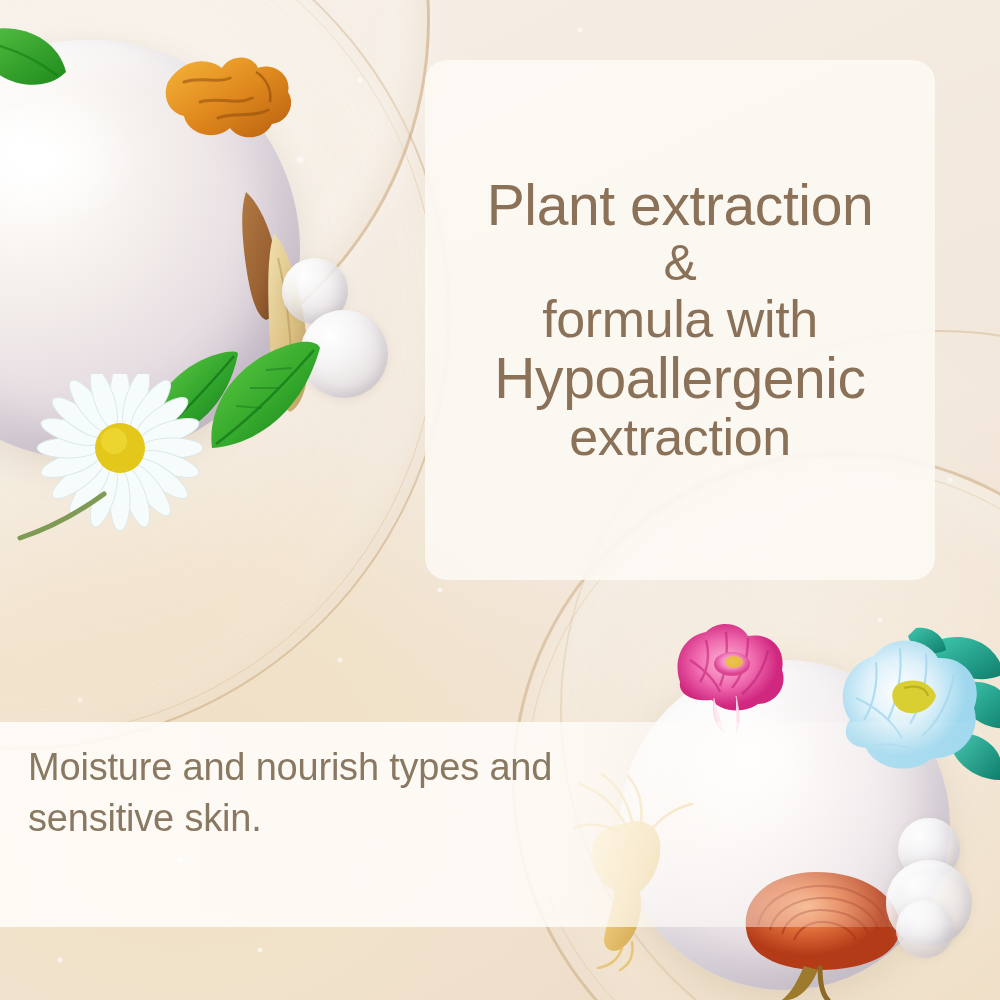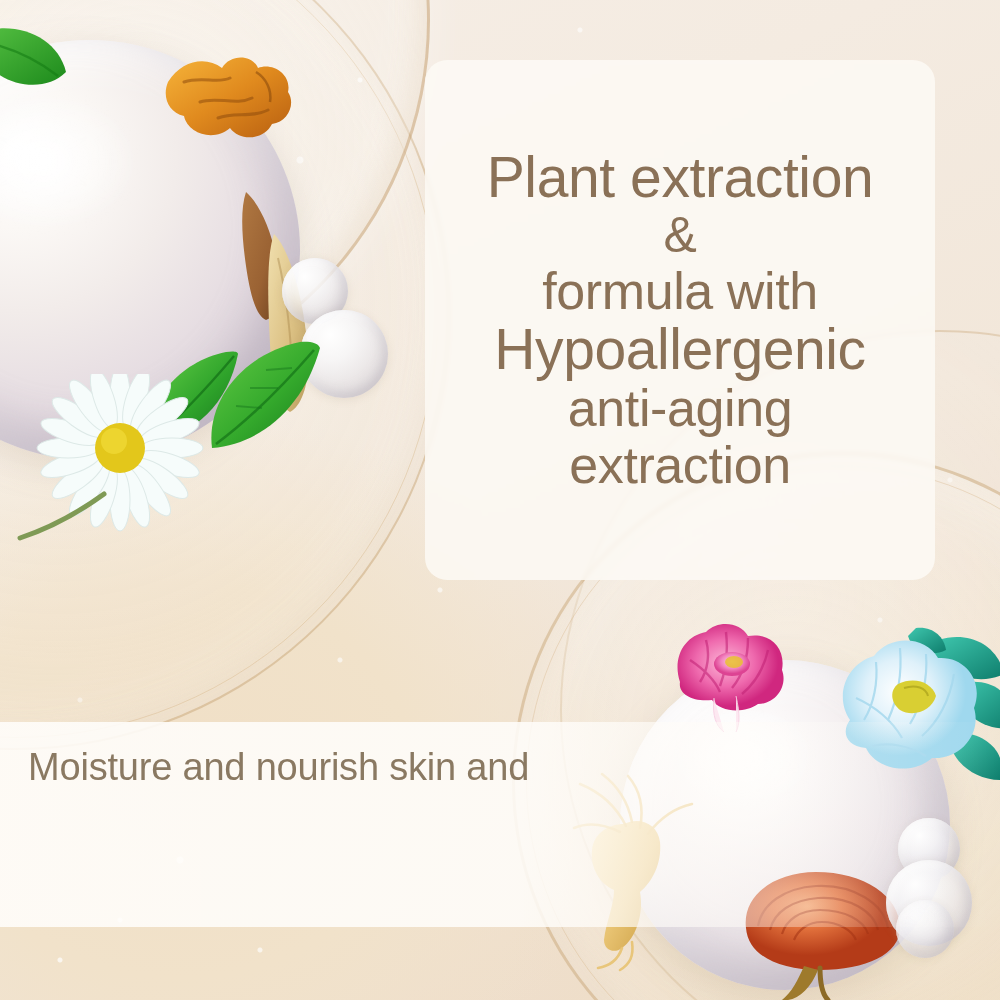--- a/index.html
+++ b/index.html
@@ -413,22 +413,22 @@
 
   <div class="bubble layer" id="bub-c"></div>
   <div class="bubble layer" id="bub-d"></div>
   <div class="bubble layer" id="bub-e"></div>
 
   <div id="headline-card">
     <div class="hl-line hl-1">Plant extraction</div>
     <div class="hl-line hl-2">&amp;</div>
     <div class="hl-line hl-4">formula with</div>
     <div class="hl-line hl-3">Hypoallergenic</div>
-    <div class="hl-line hl-5">anti-aging</div>
     <div class="hl-line hl-6">extraction</div>
   </div>
 
   <div id="caption-band"></div>
   <div id="caption-text">
-    <span class="cap-line">Moisture and nourish skin and</span>
+    <span class="cap-line">Moisture and nourish types and</span>
+    <span class="cap-line">sensitive skin.</span>
   </div>
 
 </div>
 
 </body></html>

